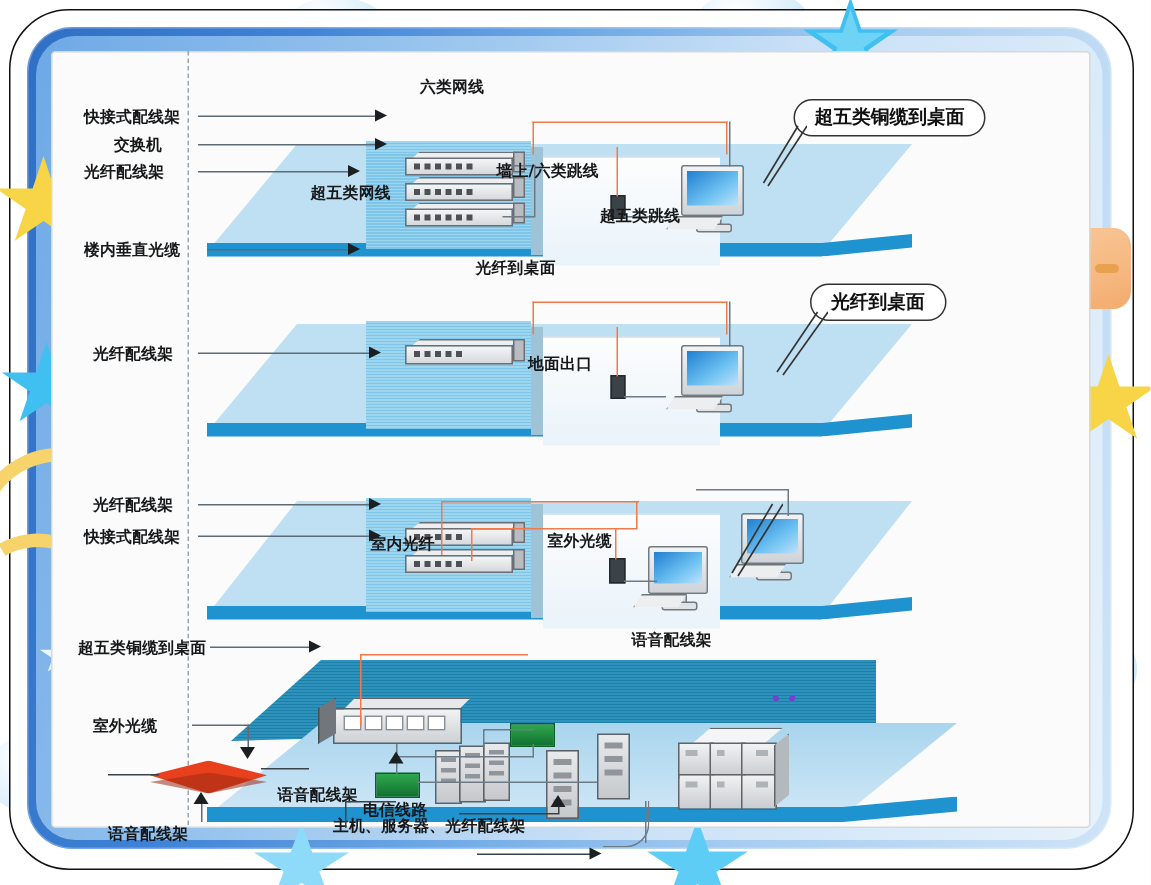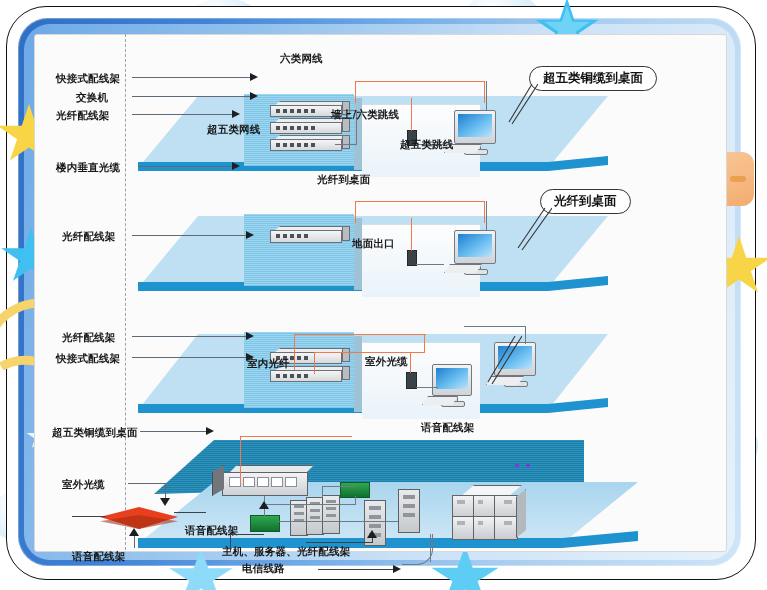--- a/index.html
+++ b/index.html
@@ -469,21 +469,21 @@
     <div class="greyline" style="left:288px;top:452px;width:34px;height:1px;"></div>
     <div class="orangeline" style="left:206px;top:402px;width:1.4px;height:48px;"></div>
     <div class="orangeline" style="left:206px;top:402px;width:112px;height:1.4px;"></div>
     <div class="greyline" style="left:396px;top:500px;width:1.2px;height:28px;"></div>
     <div style="position:absolute;left:368px;top:500px;width:30px;height:30px;
                 border-bottom:1.2px solid #6d7b86;border-right:1.2px solid #6d7b86;
                 border-radius:0 0 16px 0;"></div>
 
     <div class="lbl" style="left:151px;top:490px;">语音配线架</div>
     <div class="lbl" style="left:188px;top:511px;">主机、服务器、光纤配线架</div>
-    <div class="lbl" style="left:208px;top:528px;">电信线路</div>
+    <div class="lbl" style="left:208px;top:500px;">电信线路</div>
     <div class="thin" style="left:196px;top:500px;width:1px;height:18px;"></div>
     <div class="thin" style="left:196px;top:500px;width:34px;height:1px;"></div>
     <div class="arrowU" style="left:225px;top:467px;"></div>
     <div class="thin" style="left:272px;top:508px;width:66px;height:1px;"></div>
     <div class="thin" style="left:338px;top:500px;width:1px;height:9px;"></div>
     <div class="arrowU" style="left:333px;top:496px;"></div>
     <div class="thin" style="left:284px;top:535px;width:76px;height:1px;"></div>
     <div class="arrowL" style="left:359px;top:531px;"></div>
 
     <div class="lbl" style="left:22px;top:38px;">快接式配线架</div>

